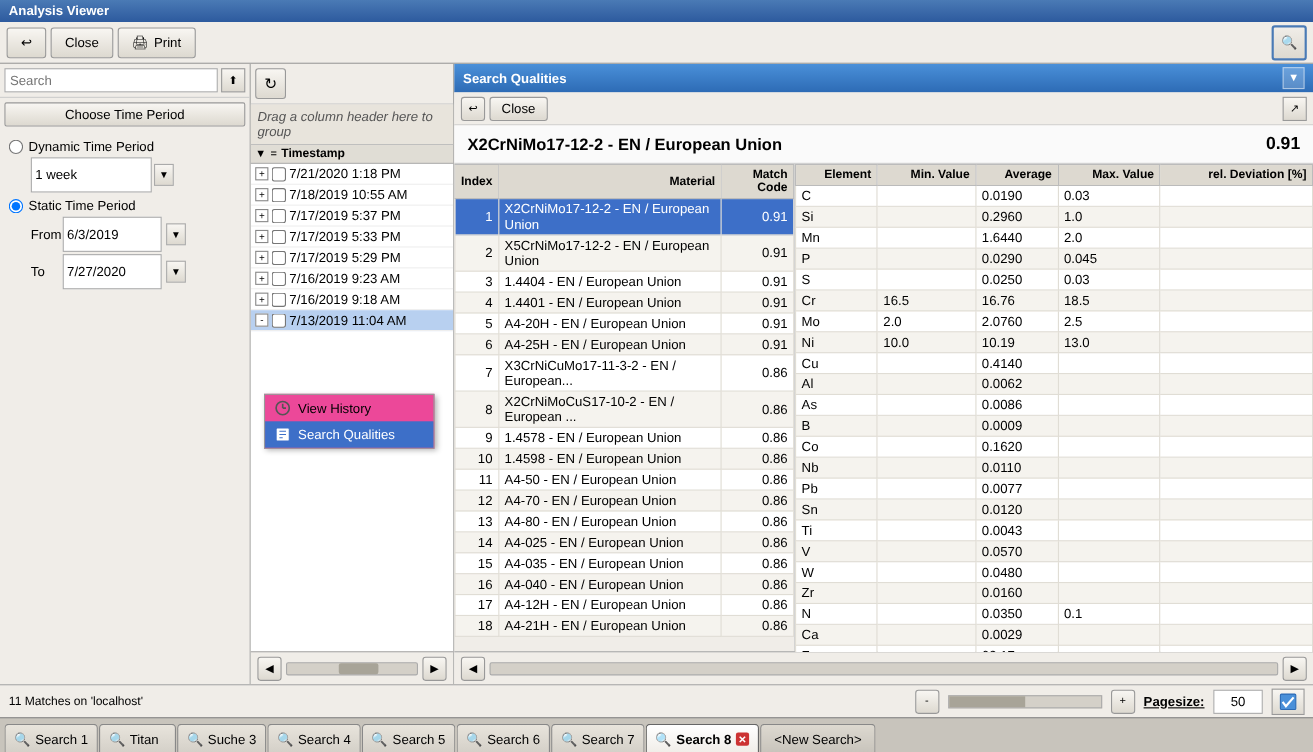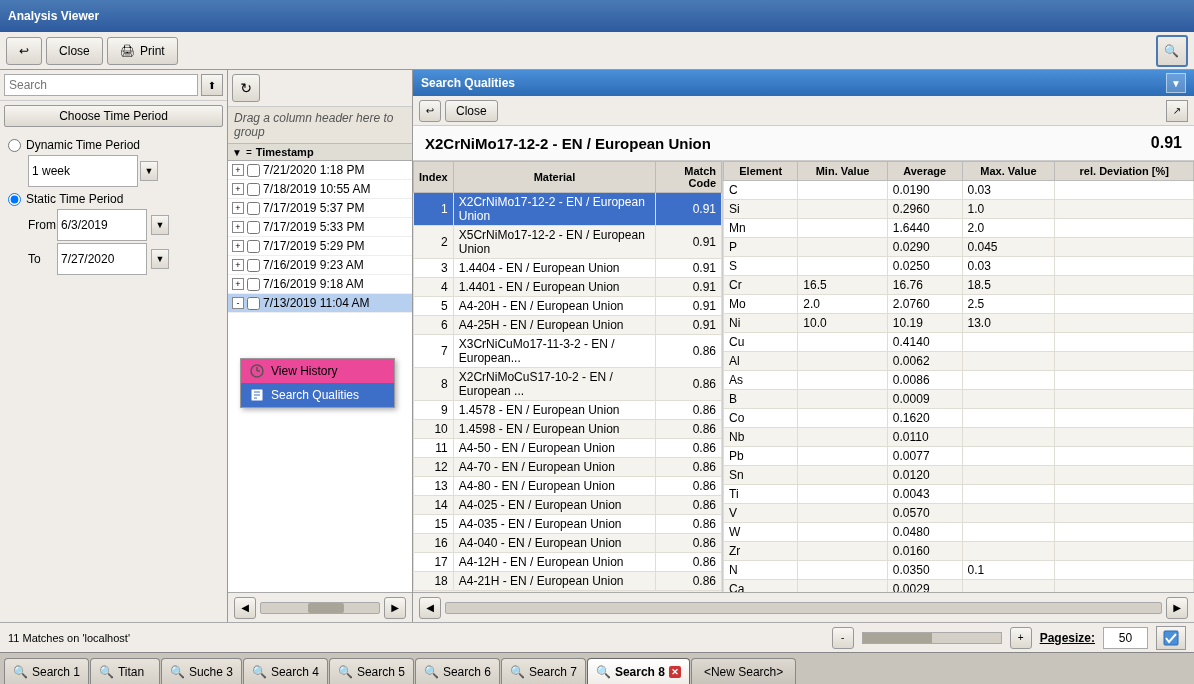--- a/index.html
+++ b/index.html
@@ -5,21 +5,21 @@
     * { box-sizing: border-box; margin: 0; padding: 0; font-family: 'Segoe UI', Tahoma, Arial, sans-serif; font-size: 12px; }
     body { background: #ececec; width: 1194px; height: 684px; overflow: hidden; }
 
     
     .title-bar {
       background: linear-gradient(to bottom, #4a7ab5, #2d5a9e);
       color: white;
       padding: 4px 8px;
       font-size: 12px;
       font-weight: bold;
-      height: 32px;
+      height: 20px;
       display: flex;
       align-items: center;
     }
 
     
     .main-window {
       display: flex;
       flex-direction: column;
       height: 684px;
       background: #d4d0c8;
@@ -339,21 +339,21 @@
     table {
       width: 100%;
       border-collapse: collapse;
       font-size: 11px;
     }
 
     th {
       background: #ddd9d0;
       border: 1px solid #bbb;
       padding: 3px 5px;
-      text-align: center;
+      text-align: right;
       font-weight: bold;
       font-size: 11px;
       position: sticky;
       top: 0;
     }
 
     td {
       border: 1px solid #e0ddd5;
       padding: 2px 5px;
     }

